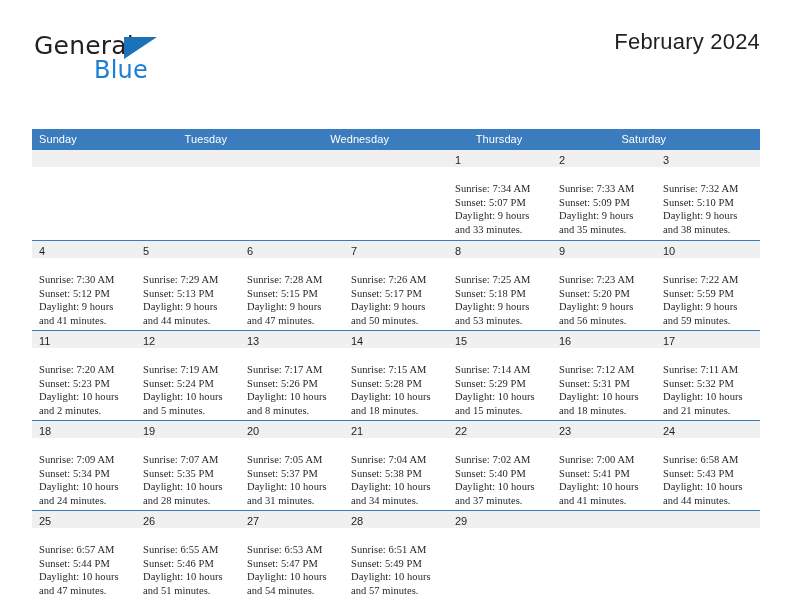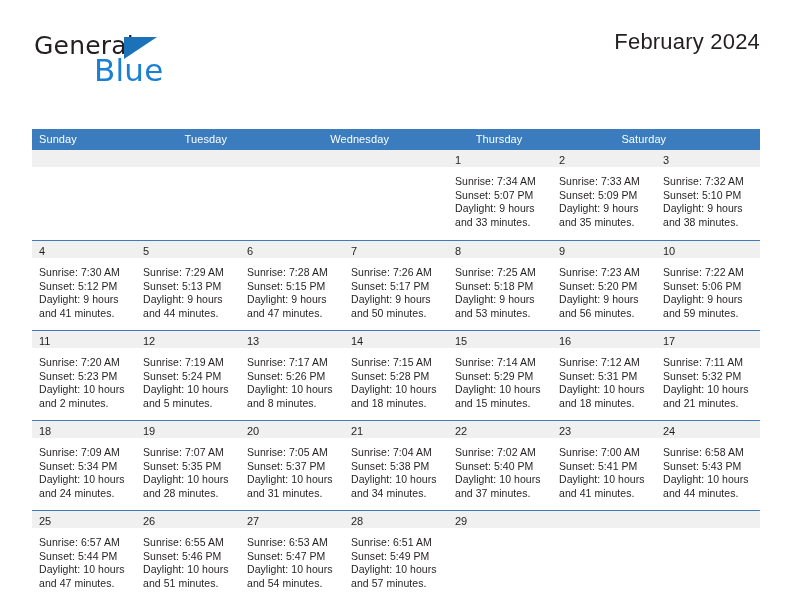--- a/index.html
+++ b/index.html
@@ -53,21 +53,21 @@
     top: 5px;
     width: 0;
     height: 0;
     border-left: 33px solid #1b72b8;
     border-bottom: 22px solid transparent;
   }
   .brand-blue {
     position: absolute;
     left: 62px;
     top: 24px;
-    font-size: 31px;
+    font-size: 24px;
     line-height: 28px;
     letter-spacing: 0.2px;
     color: #1b7fd4;
     font-family: "DejaVu Sans", sans-serif;
   }
   .title-block {
     position: absolute;
     right: 0;
     top: 0;
     text-align: right;
@@ -131,21 +131,22 @@
     background: #f0f0f0;
     padding-left: 7px;
     box-sizing: border-box;
   }
   .day-num {
     font-size: 11px;
     line-height: 17px;
     color: #231f20;
   }
   .day-lines {
-    padding: 8px 6px 0 7px;
+    padding: 15px 6px 0 7px;
+    font-family: Liberation Serif, serif;
   }
   .day-line {
     font-size: 10.5px;
     line-height: 13.5px;
     color: #231f20;
     white-space: nowrap;
     letter-spacing: 0.05px;
   }
   .day.empty .day-num-band { background: #f0f0f0; }
 </style>
@@ -276,21 +277,21 @@
               <div class="day-line">Sunrise: 7:23 AM</div>
               <div class="day-line">Sunset: 5:20 PM</div>
               <div class="day-line">Daylight: 9 hours</div>
               <div class="day-line">and 56 minutes.</div>
             </div>
           </div>
           <div class="day">
             <div class="day-num-band"><span class="day-num">10</span></div>
             <div class="day-lines">
               <div class="day-line">Sunrise: 7:22 AM</div>
-              <div class="day-line">Sunset: 5:06 PM</div>
+              <div class="day-line">Sunset: 5:59 PM</div>
               <div class="day-line">Daylight: 9 hours</div>
               <div class="day-line">and 59 minutes.</div>
             </div>
           </div>
         </div>
         <div class="week">
           <div class="day">
             <div class="day-num-band"><span class="day-num">11</span></div>
             <div class="day-lines">
               <div class="day-line">Sunrise: 7:20 AM</div>

